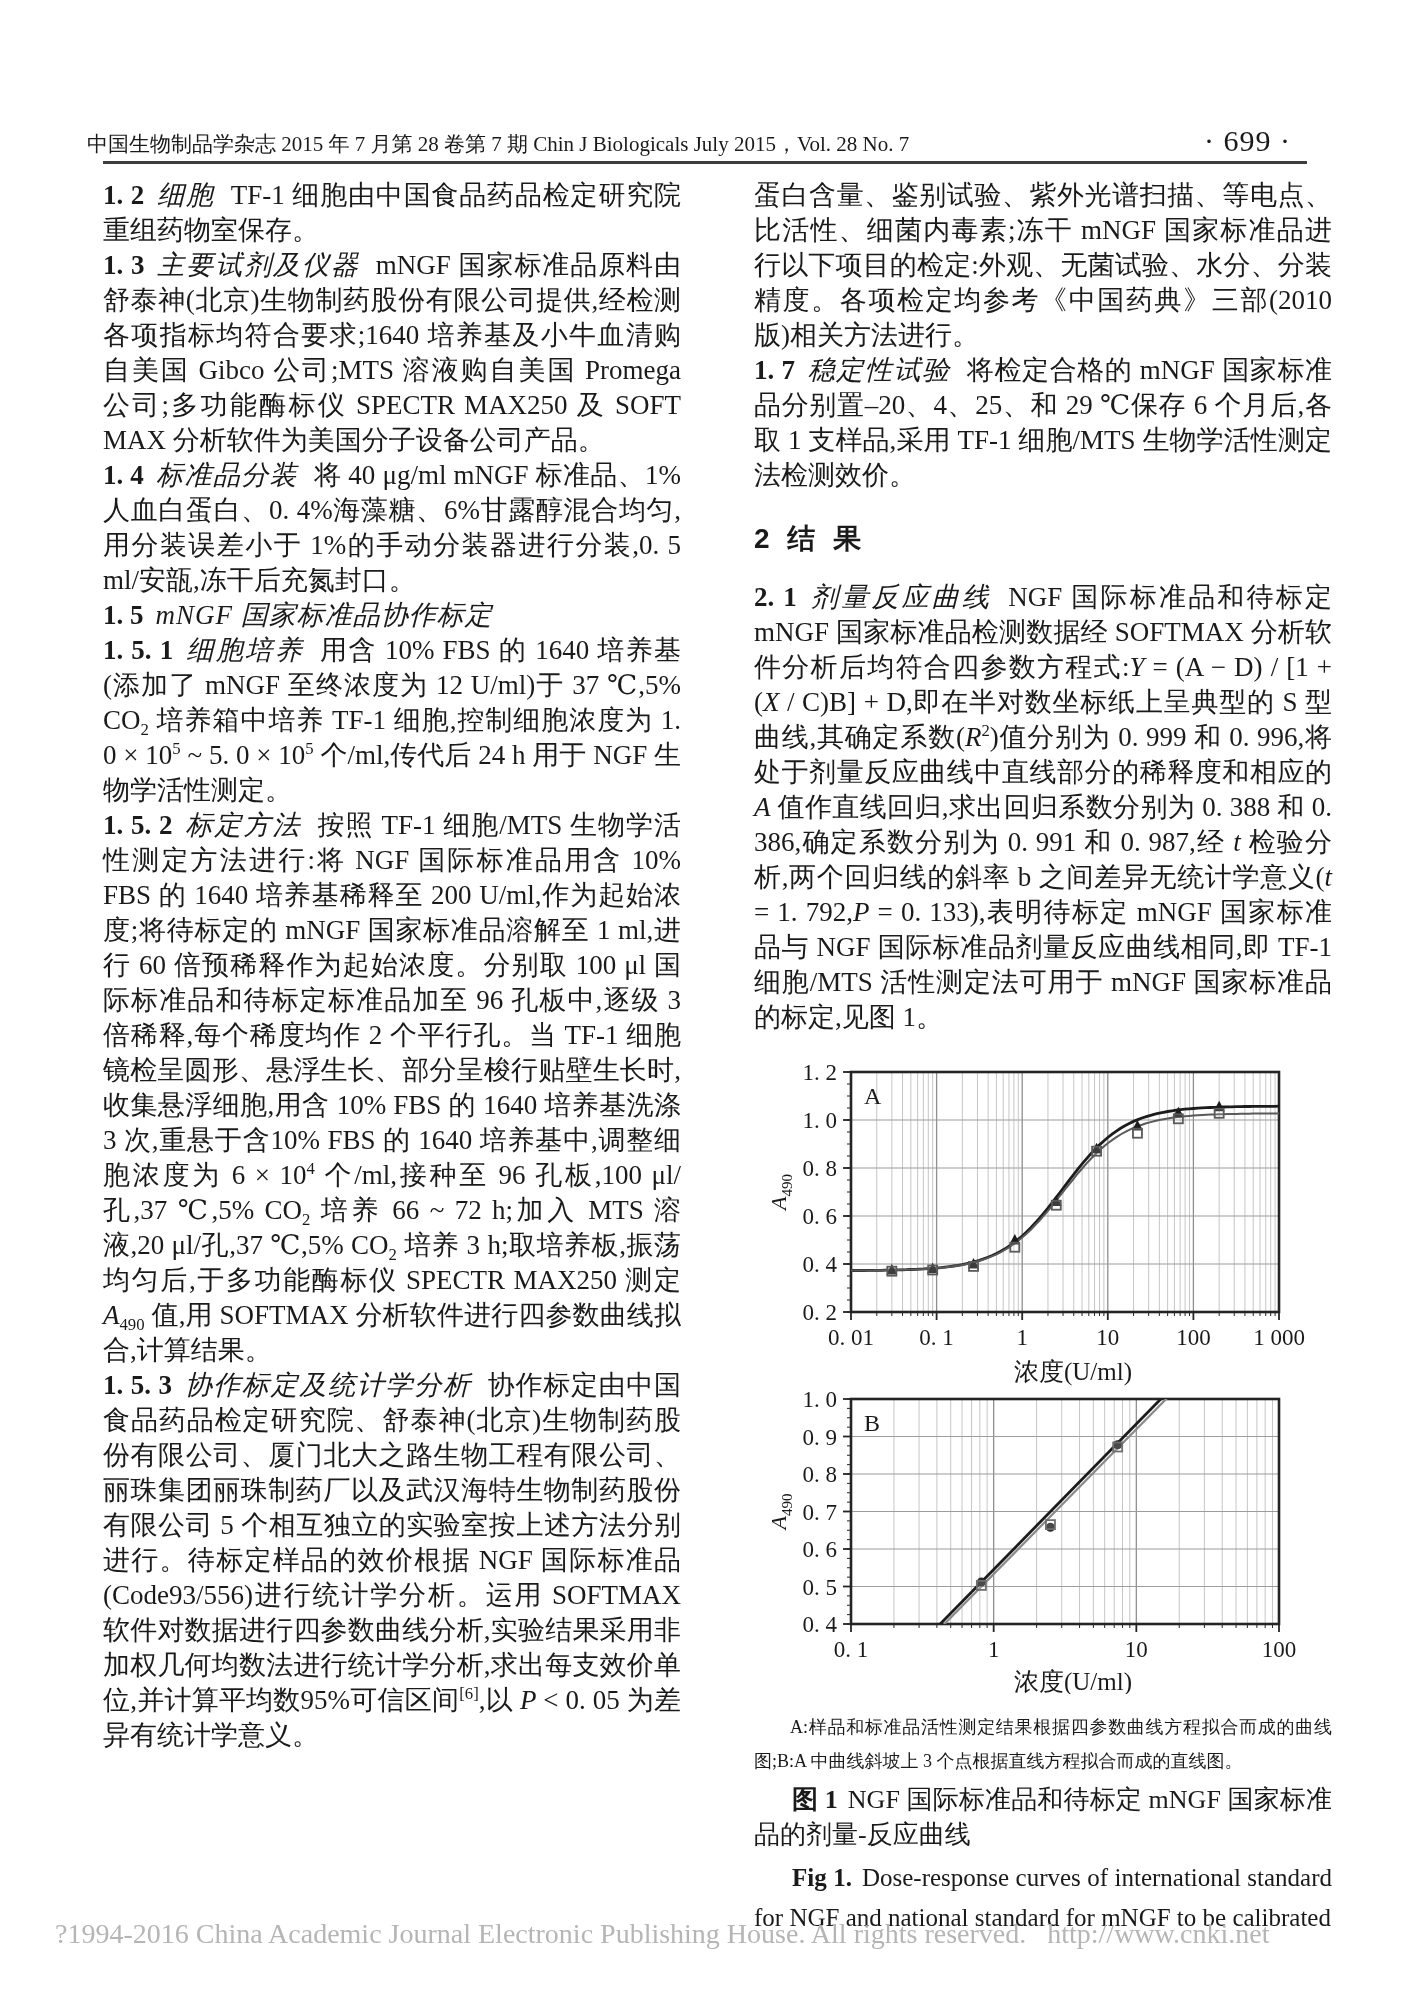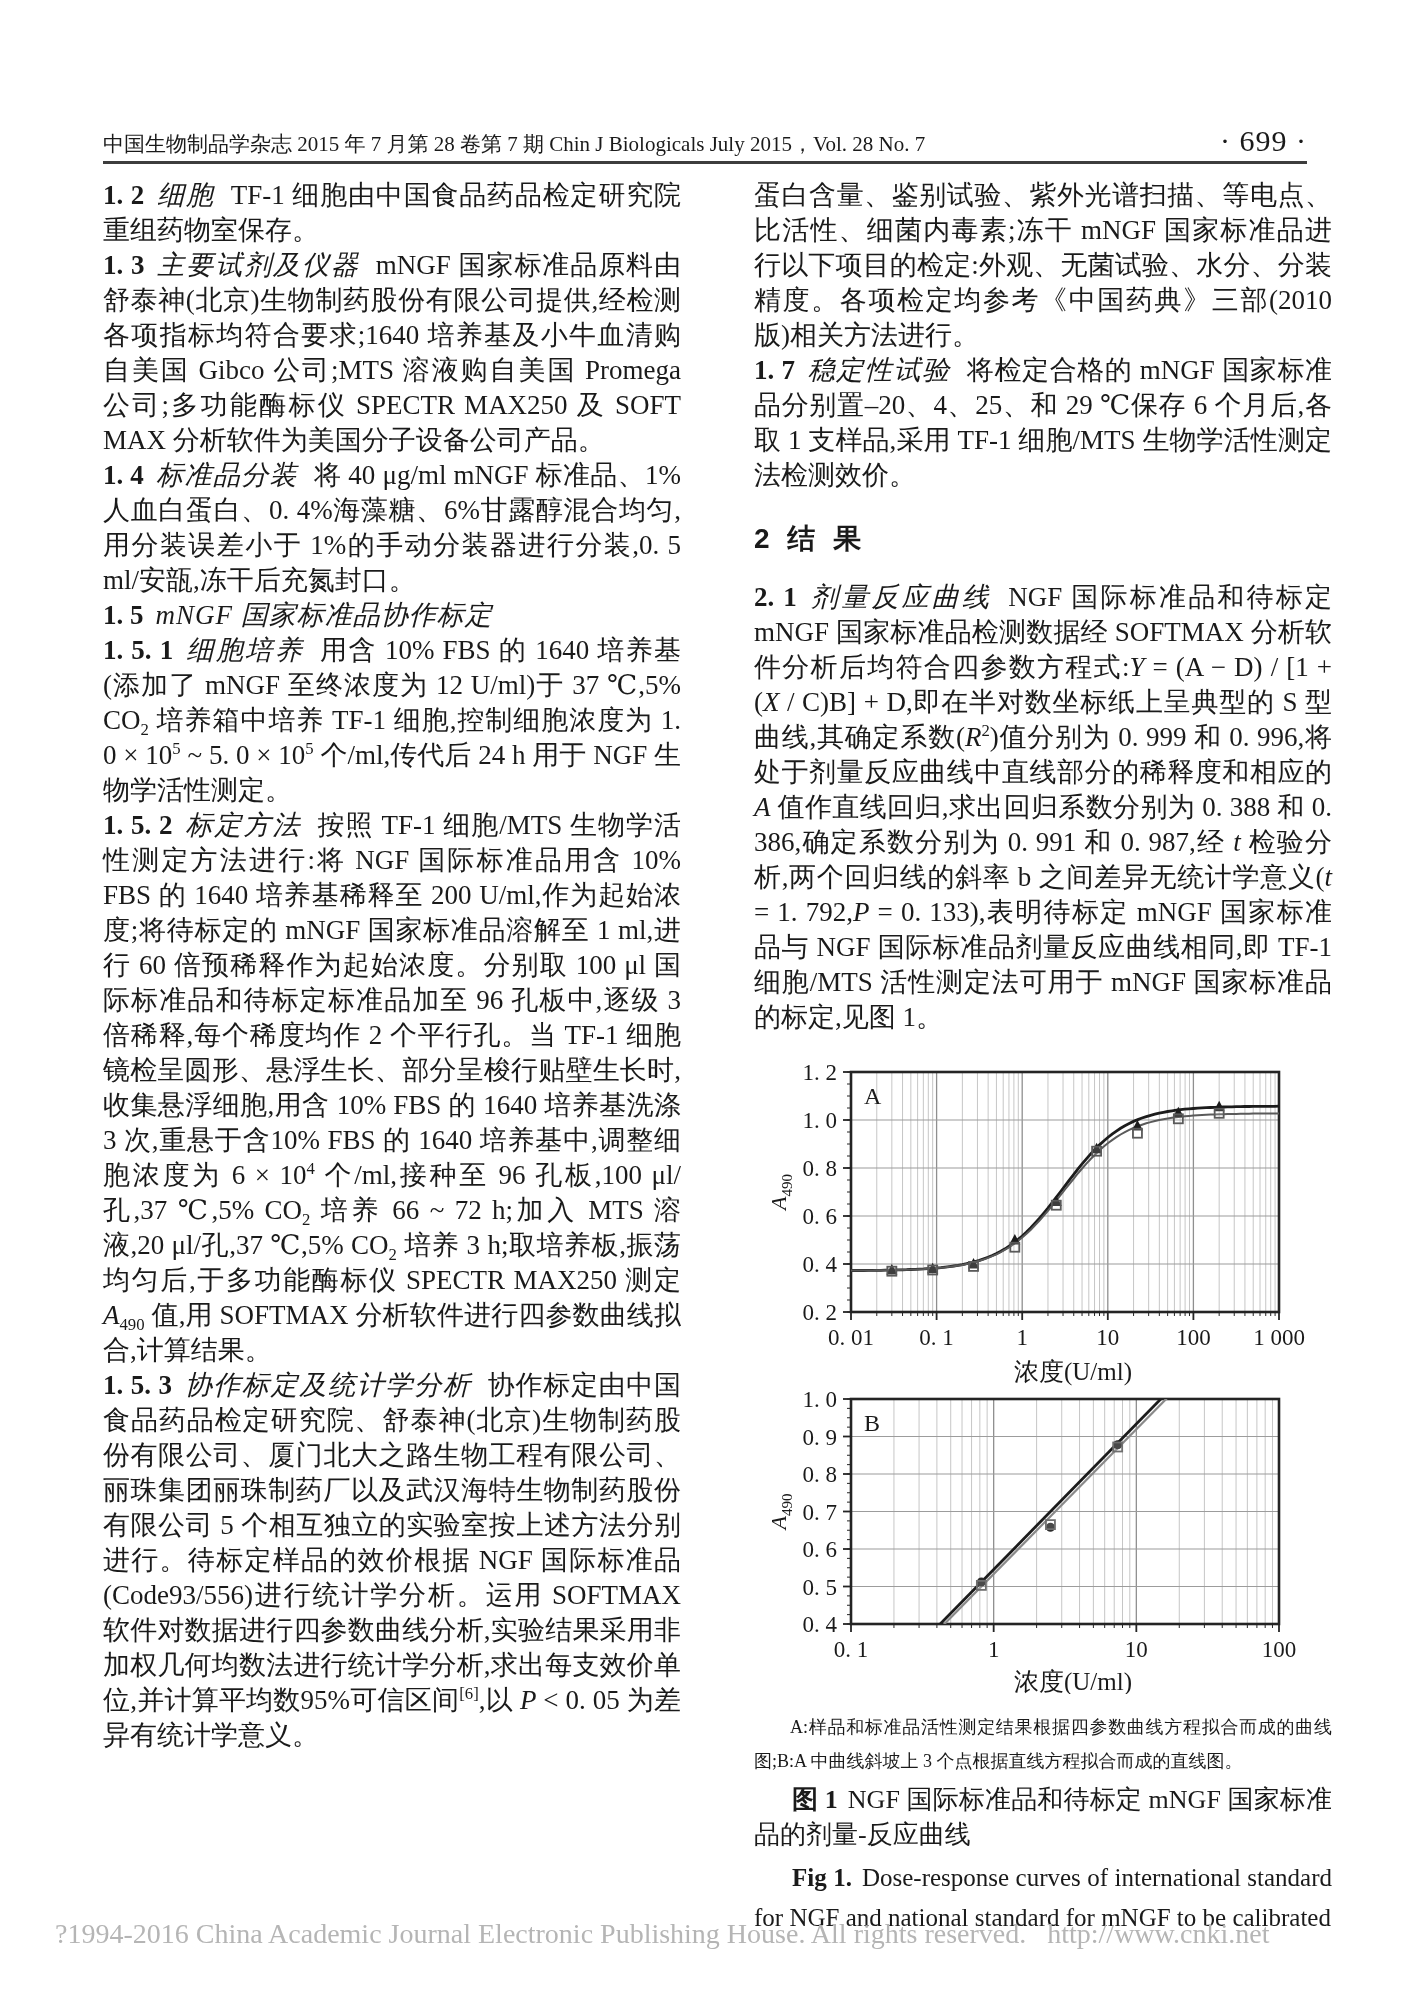--- a/index.html
+++ b/index.html
@@ -1,18 +1,18 @@
 <!DOCTYPE html>
 <html><head>
 <meta charset="utf-8">
 <style>
   html,body{margin:0;padding:0;background:#e9e9e9;}
   .page{position:relative;width:1410px;height:1994px;background:#ffffff;margin:0 auto;
         font-family:"Liberation Serif","DejaVu Serif",serif;color:#1a1a1a;overflow:hidden;}
-  .header{position:absolute;top:124px;left:103px;width:1204px;display:flex;
+  .header{position:absolute;top:124px;left:87px;width:1204px;display:flex;
           justify-content:space-between;align-items:baseline;font-size:21px;}
   .header .pageno{font-size:30px;letter-spacing:1px;}
   .rule{position:absolute;top:161px;left:103px;width:1204px;height:3px;background:#3d3d3d;}
   .col{position:absolute;top:178px;width:578px;}
   .col-left{left:103px;}
   .col-right{left:754px;}
   p.body{font-size:27px;line-height:35px;text-align:justify;margin:0;}
   .run-num{font-weight:700;padding-right:12px;}
   .run-kai{font-style:italic;padding-right:16px;letter-spacing:1px;}
   .run-u{text-decoration-color:#d81e28;

